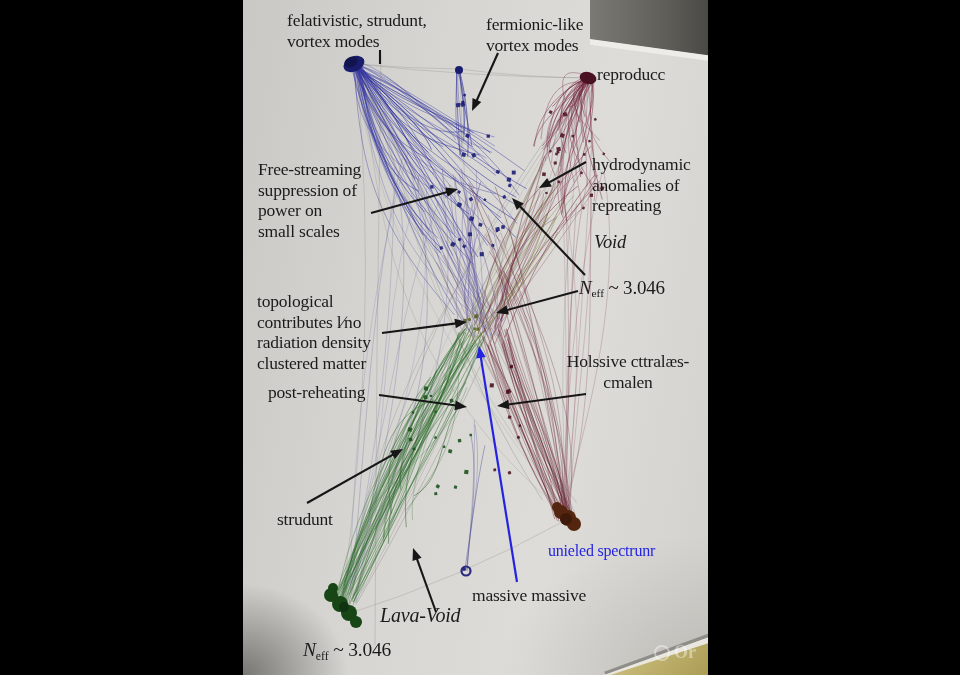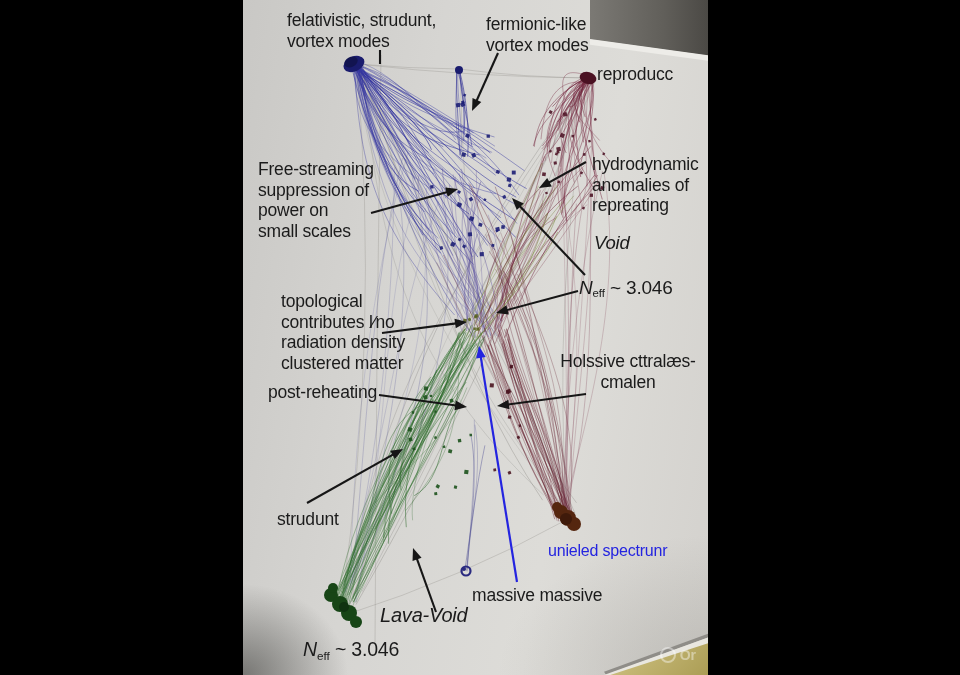--- a/index.html
+++ b/index.html
@@ -1,17 +1,17 @@
 <!DOCTYPE html>
 <html><head>
 <meta charset="utf-8">
 <style>
   html,body{margin:0;padding:0;background:#000;}
   #stage{position:relative;width:896px;height:675px;background:#000;overflow:hidden;
-         font-family:Liberation Sans, sans-serif;}
+         font-family:Liberation Serif, serif;}
   #photo{position:absolute;top:0;height:675px;
          background:
            radial-gradient(150px 130px at 0% 100%, rgba(45,45,42,.55), rgba(45,45,42,0) 70%),
            radial-gradient(300px 200px at 100% 100%, rgba(120,118,110,.25), rgba(120,118,110,0) 70%),
            linear-gradient(100deg,#c9c8c5,#d6d5d2 35%,#dddcd8 68%,#d3d1cd);}
   #darkband{position:absolute;top:0;right:0;width:118px;height:58px;
          background:linear-gradient(to right,#7b7974,#615f5a 62%,#4b4945);
          clip-path:polygon(0 0,100% 0,100% 96%,0 68%);}
   #bandedge{position:absolute;top:0;right:0;width:118px;height:62px;background:#edece8;
          clip-path:polygon(0 63%,100% 89%,100% 98%,0 72%);}
@@ -21,21 +21,21 @@
   .cornerlight{position:absolute;inset:0;background:#e9e7e0;
          clip-path:polygon(0 100%,100% 22%,100% 38%,10% 100%);}
   .cornertan{position:absolute;inset:0;background:linear-gradient(135deg,#d8cb8d,#ab9d55);
          clip-path:polygon(100% 34%,100% 100%,6% 100%);}
   svg{position:absolute;left:0;top:0;}
   .label{position:absolute;color:#1b1b1b;font-size:17.5px;line-height:20.5px;
          letter-spacing:-0.2px;white-space:nowrap;}
   .label .sub{font-size:0.6em;vertical-align:-0.3em;letter-spacing:0;}
   .label .it{font-style:italic;}
   #watermark{position:absolute;right:12px;bottom:12px;display:flex;align-items:center;gap:4px;
-         color:rgba(255,255,255,0.42);font-size:14px;font-weight:bold;}
+         color:rgba(255,255,255,0.42);font-size:18px;font-weight:bold;}
   #watermark .wm-circle{width:12px;height:12px;border:2px solid rgba(255,255,255,0.42);
          border-radius:50%;display:inline-block;}
 </style>
 </head>
 <body>
 
 <div id="stage">
   <div id="photo" style="left: 243px; width: 465px;">
     <div id="darkband"></div>
     <div id="bandedge"></div>
@@ -494,21 +494,21 @@
           <div><span>suppression of</span></div>
           <div><span>power on</span></div>
           <div><span>small scales</span></div>
         </div>
         <div class="label" style="top: 232px; left: 328px; font-size: 18.5px; line-height: 21.83px; margin-left: 23px;">
           <div><span class="it">Void</span></div>
         </div>
         <div class="label" style="top: 277px; left: 336px; font-size: 19px; line-height: 22.42px;">
           <div><span class="it">N</span><span class="sub">eff</span><span> ~ 3.046</span></div>
         </div>
-        <div class="label" style="top: 291px; left: 14px; margin-left: 24px;">
+        <div class="label" style="top: 291px; left: 14px;">
           <div><span>topological</span></div>
           <div><span>contributes l∕no</span></div>
           <div><span>radiation density</span></div>
           <div><span>clustered matter</span></div>
         </div>
         <div class="label" style="top: 382px; left: 25px;">
           <div><span>post-reheating</span></div>
         </div>
         <div class="label" style="top: 351px; left: 385px; transform: translateX(-50%); text-align: center;">
           <div><span>Holssive cttralæs-</span></div>

